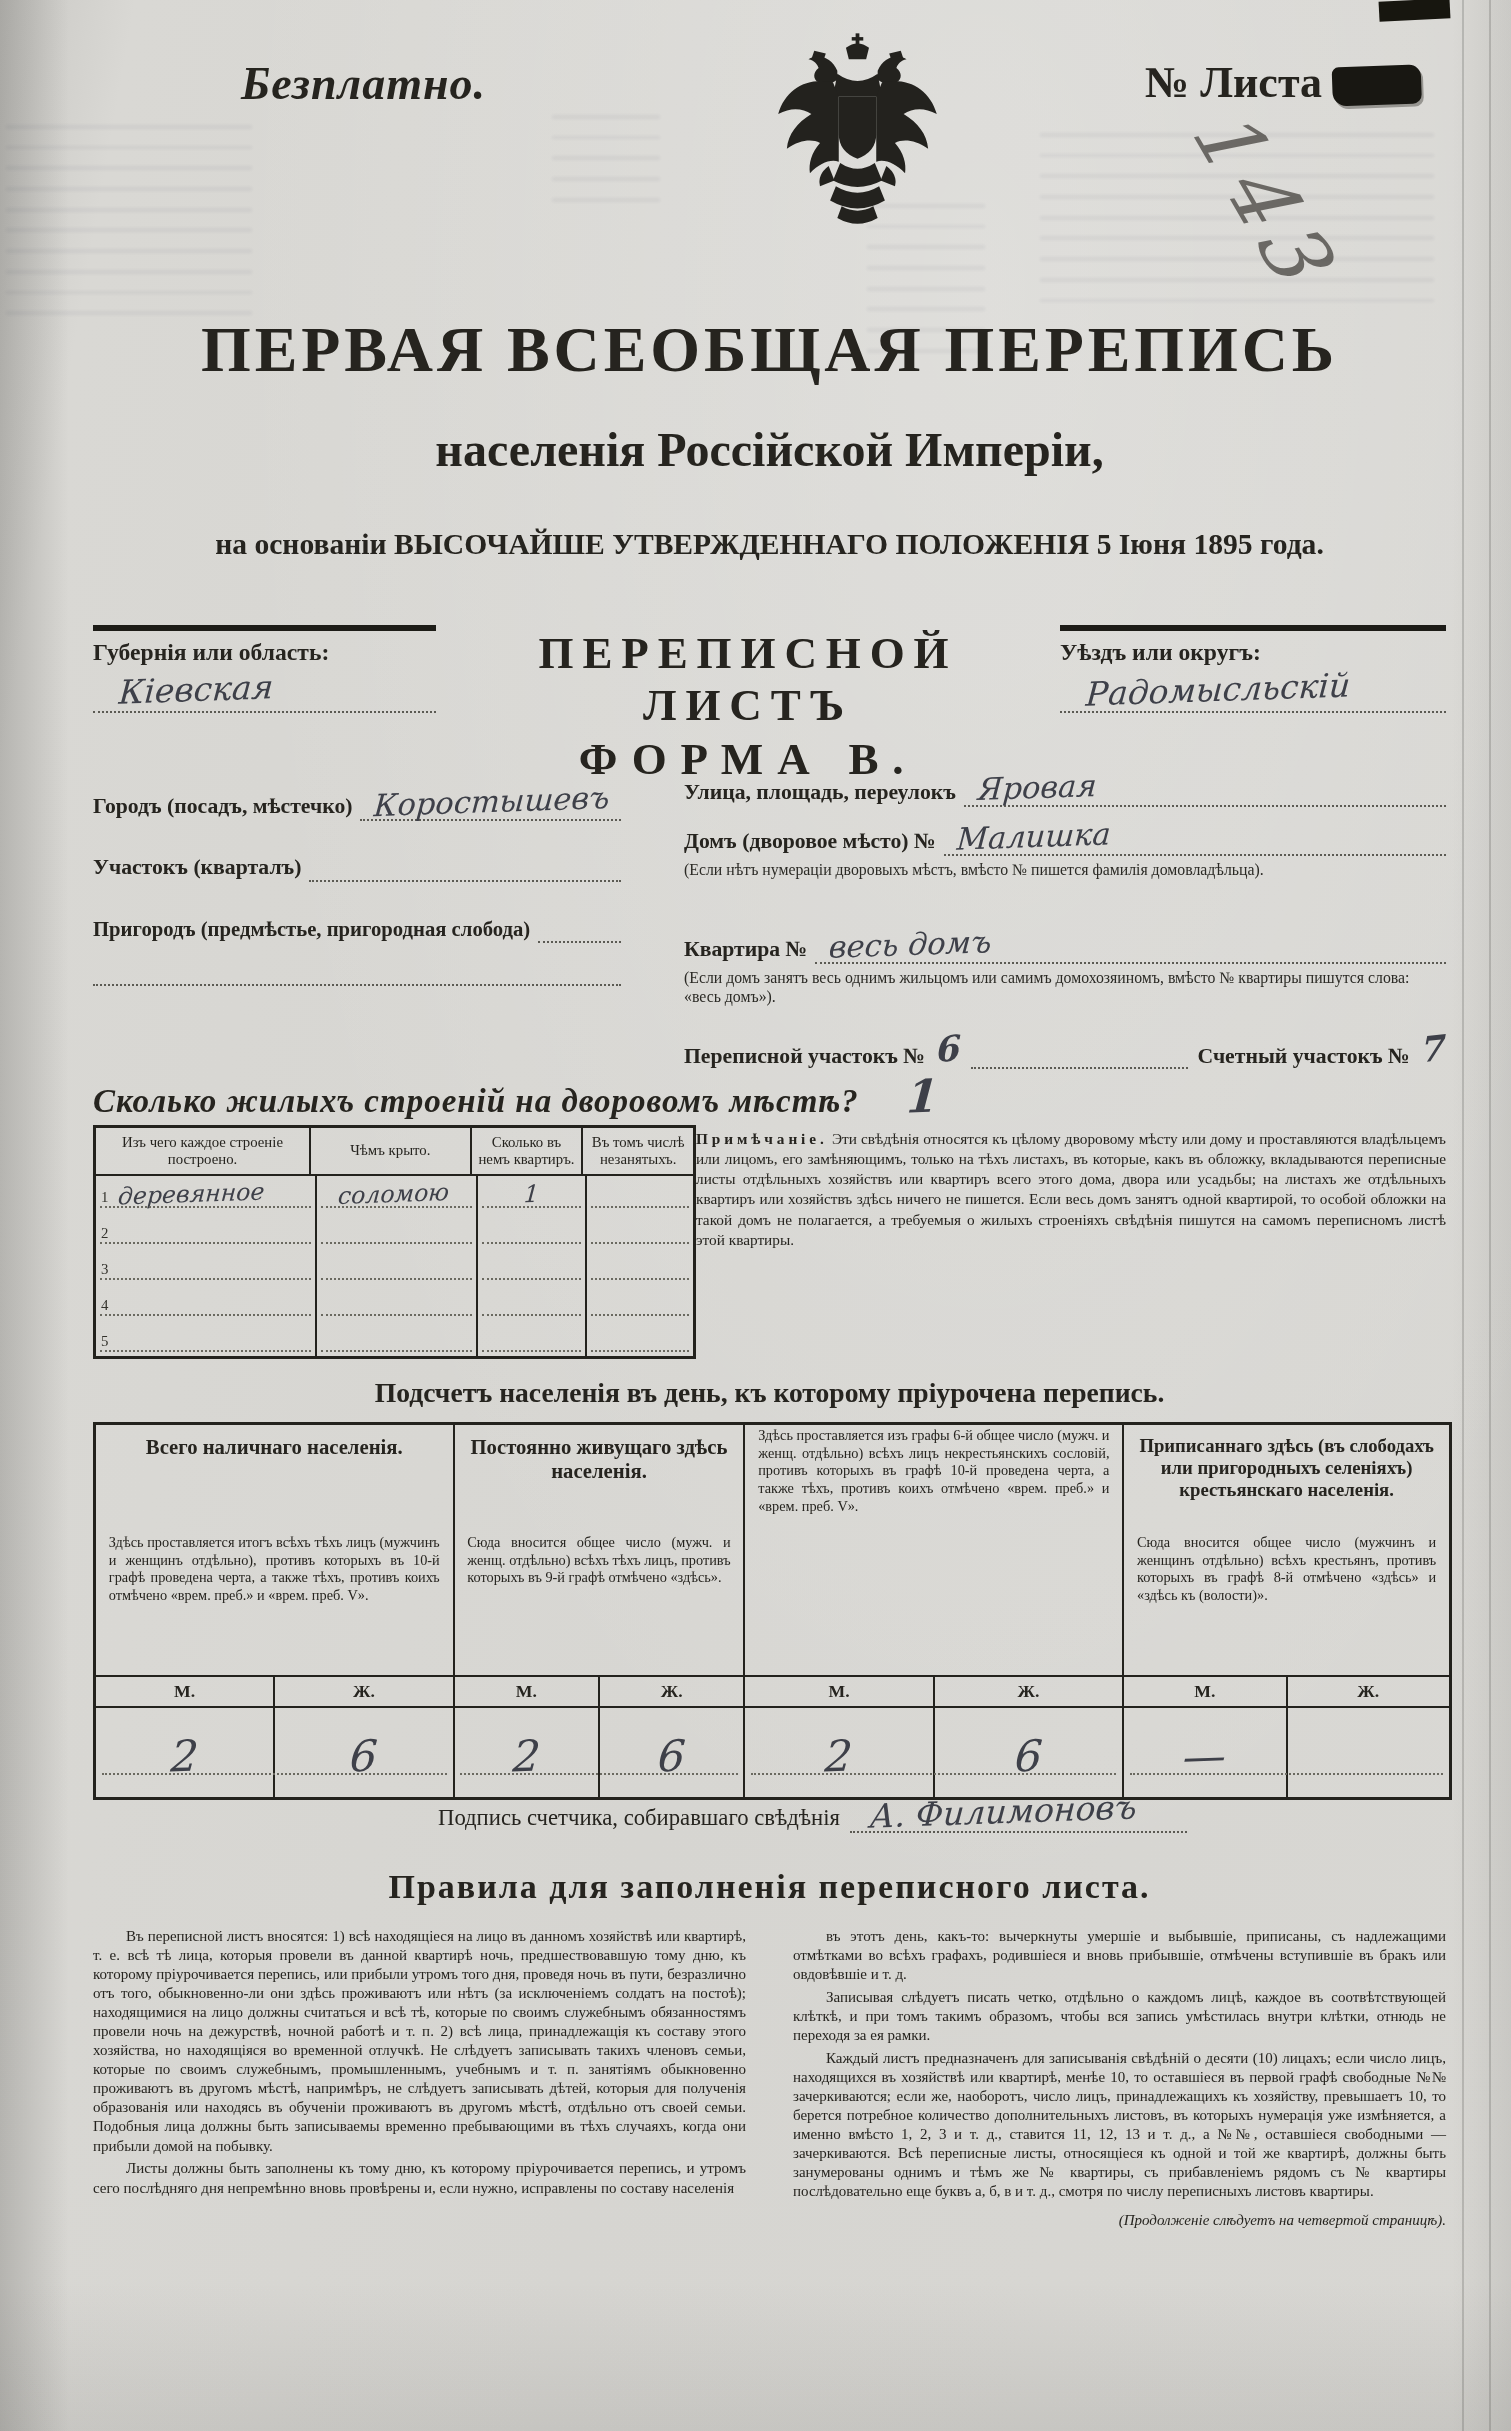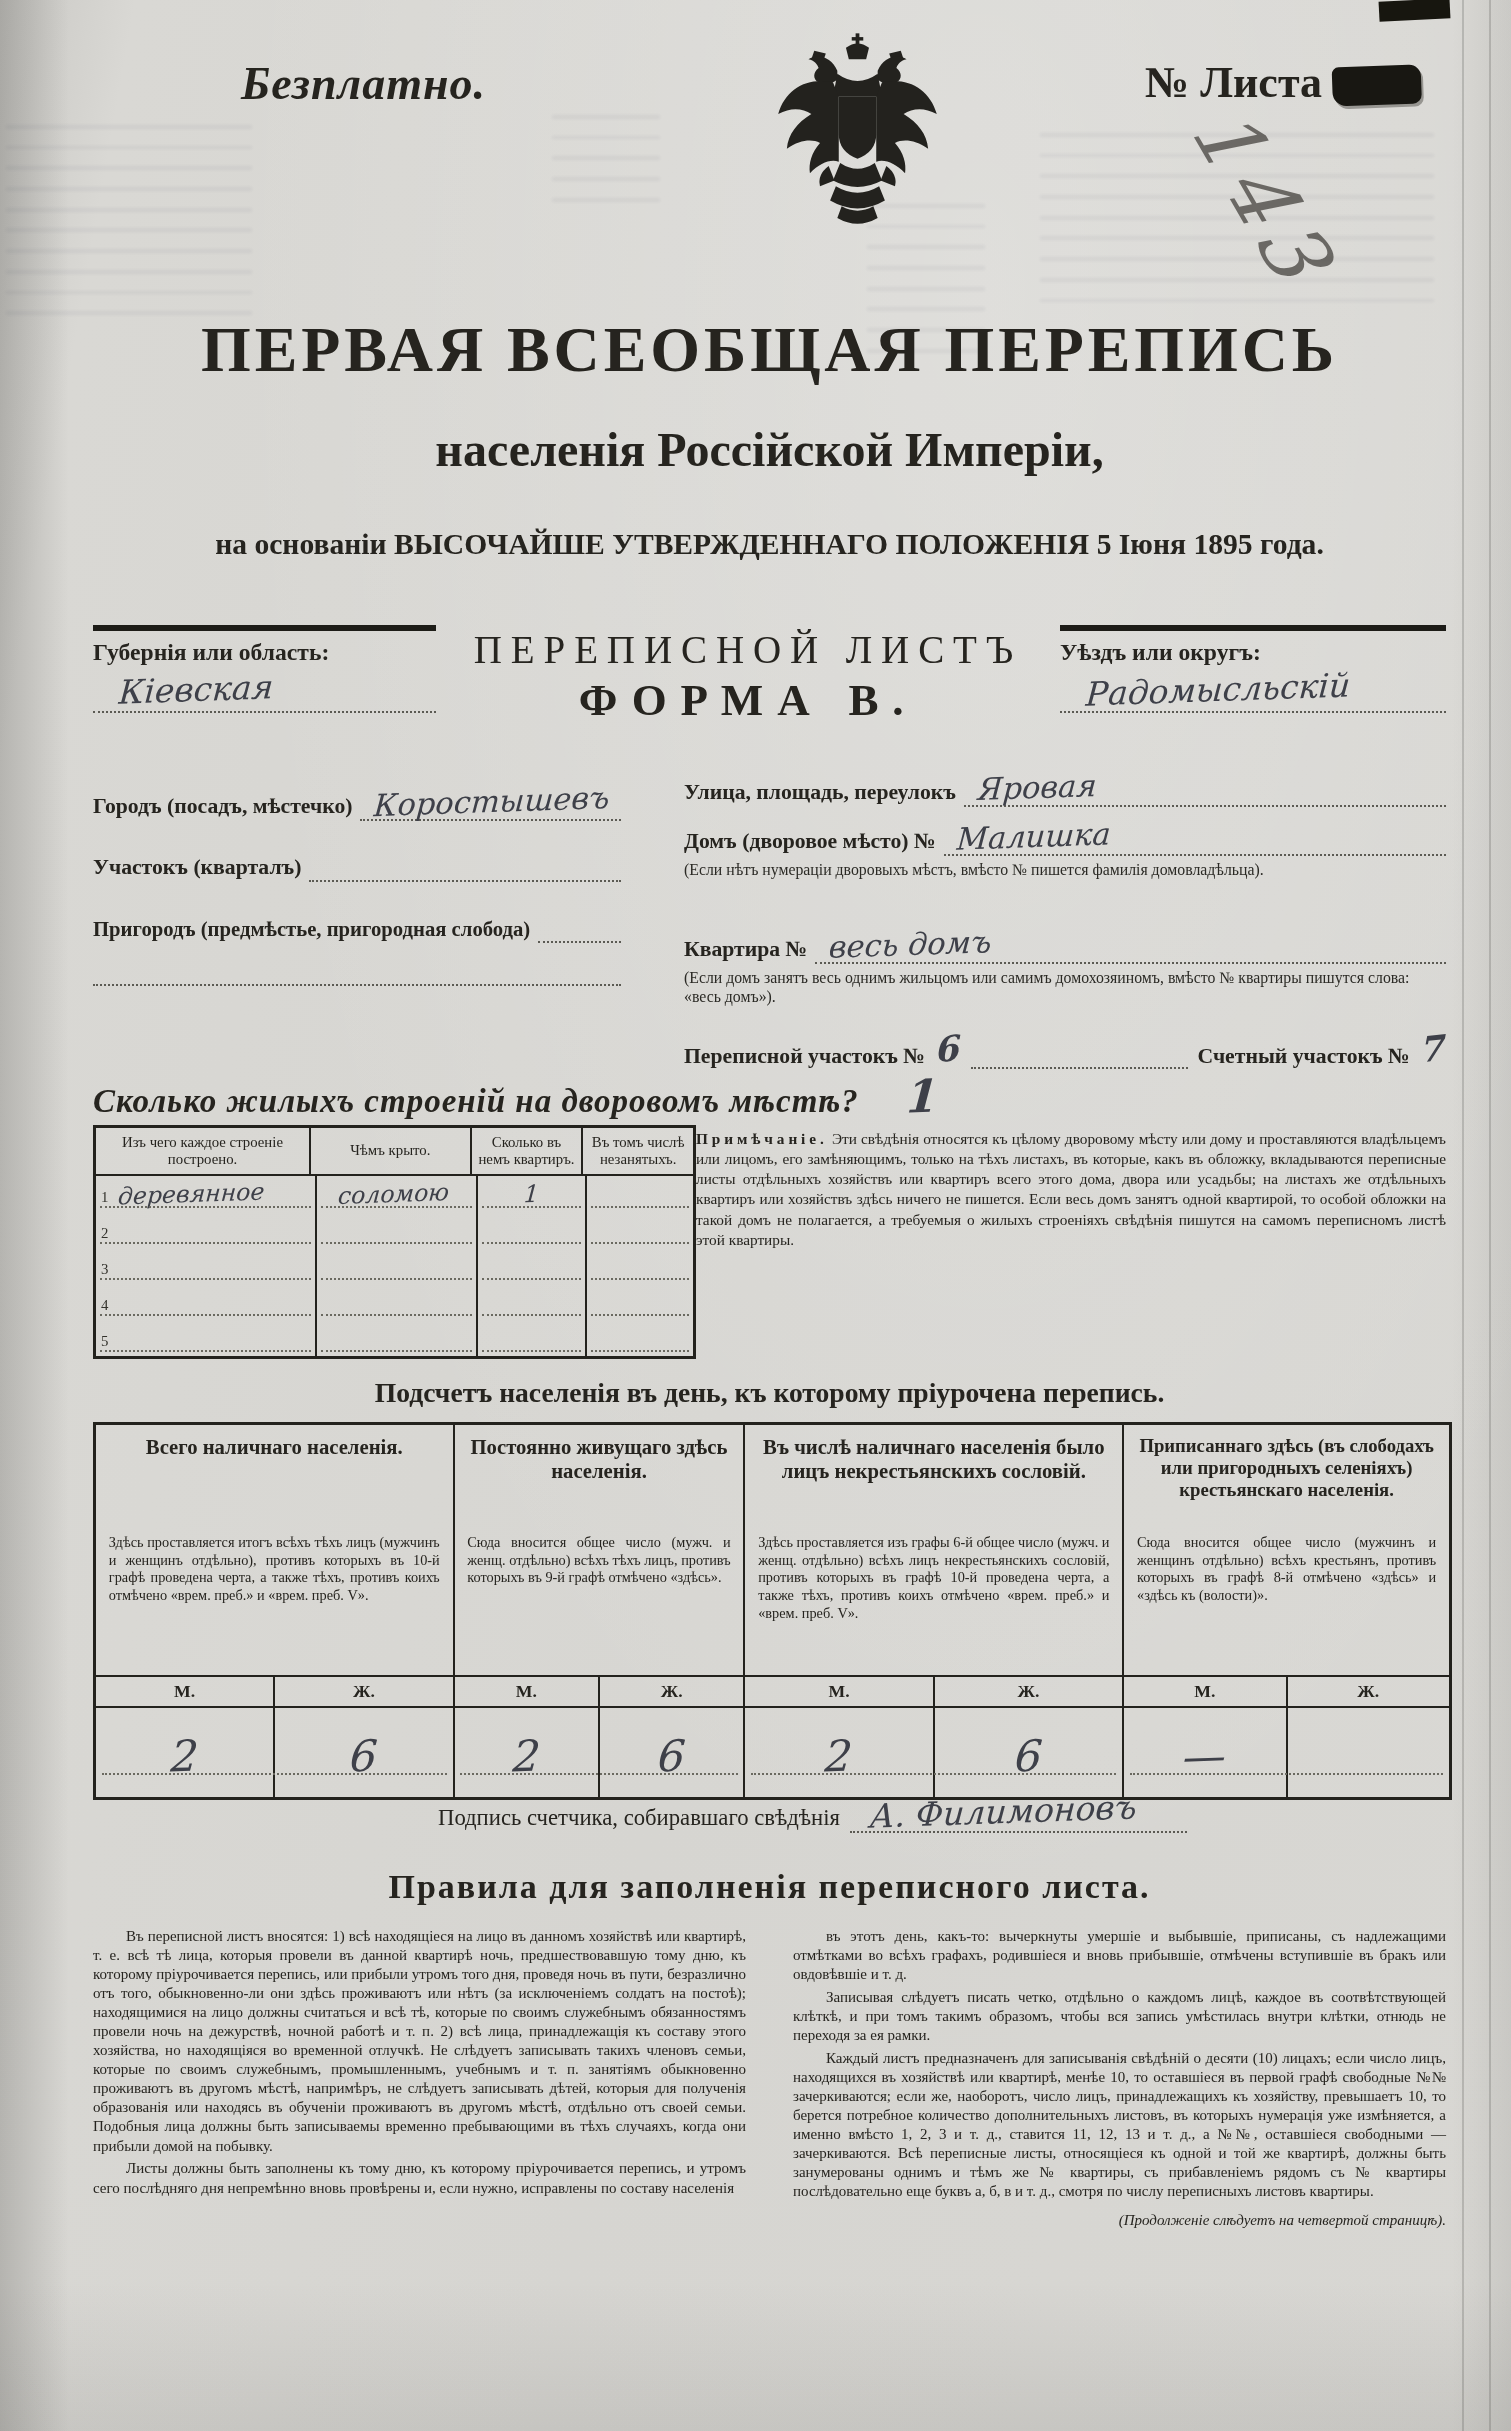--- a/index.html
+++ b/index.html
@@ -55,21 +55,21 @@
 
   
   .region-row { position:absolute; left:0; top:625px; width:100%; display:flex; align-items:flex-start; }
   .region-box { border-top:6.9px solid #1d1c17; padding-top:7.9px; }
   .region-box.left { width:343px; }
   .region-box.right { width:386px; }
   .region-label { font-size:23.6px; font-weight:bold; }
   .region-line { border-bottom:2px dotted #5b5a53; margin-top:2px; min-height:43px; position:relative; }
   .region-line .hw { position:absolute; left:25.6px; bottom:2px; font-size:33px; }
   .form-title { flex:1; text-align:center; padding-top:2px; }
-  .form-title .l1 { font-size:39px; font-weight:normal; letter-spacing:8.9px; }
+  .form-title .l1 { font-size:45px; font-weight:bold; letter-spacing:8.9px; }
   .form-title .l2 { font-size:45px; font-weight:bold; letter-spacing:13.8px; margin-top:2px; }
 
   
   .address-row { position:absolute; left:0; top:760px; width:100%; display:flex; gap:63px; }
   .addr-left { width:528px; }
   .addr-right { flex:1; }
   .field { display:flex; align-items:flex-end; }
   .field .flabel { font-size:21.7px; font-weight:bold; white-space:nowrap; padding-bottom:2px; }
   .field .fline { flex:1; border-bottom:2px dotted #5b5a53; margin-left:7.9px; position:relative; min-height:9.9px; }
   .field .fline .hw { position:absolute; left:13.8px; bottom:0; font-size:30.5px; }
@@ -355,21 +355,20 @@
         <div class="cvals">
           <div class="cv">
               <span class="hw">2</span>
             </div>
           <div class="cv">
               <span class="hw">6</span>
             </div>
         </div>
       </div>
       <div class="cgroup">
-        <div class="ctitle">Въ числѣ наличнаго населенія было лицъ некрестьянскихъ сословій.</div>
         <div class="cdesc">Здѣсь проставляется изъ графы 6-й общее число (мужч. и женщ. отдѣльно) всѣхъ лицъ некрестьянскихъ сословій, противъ которыхъ въ графѣ 10-й проведена черта, а также тѣхъ, противъ коихъ отмѣчено «врем. преб.» и «врем. преб. V».</div>
         <div class="cmj">
           <div class="mj">М.</div>
           <div class="mj">Ж.</div>
         </div>
         <div class="cvals">
           <div class="cv">
               <span class="hw">2</span>
             </div>
           <div class="cv">

